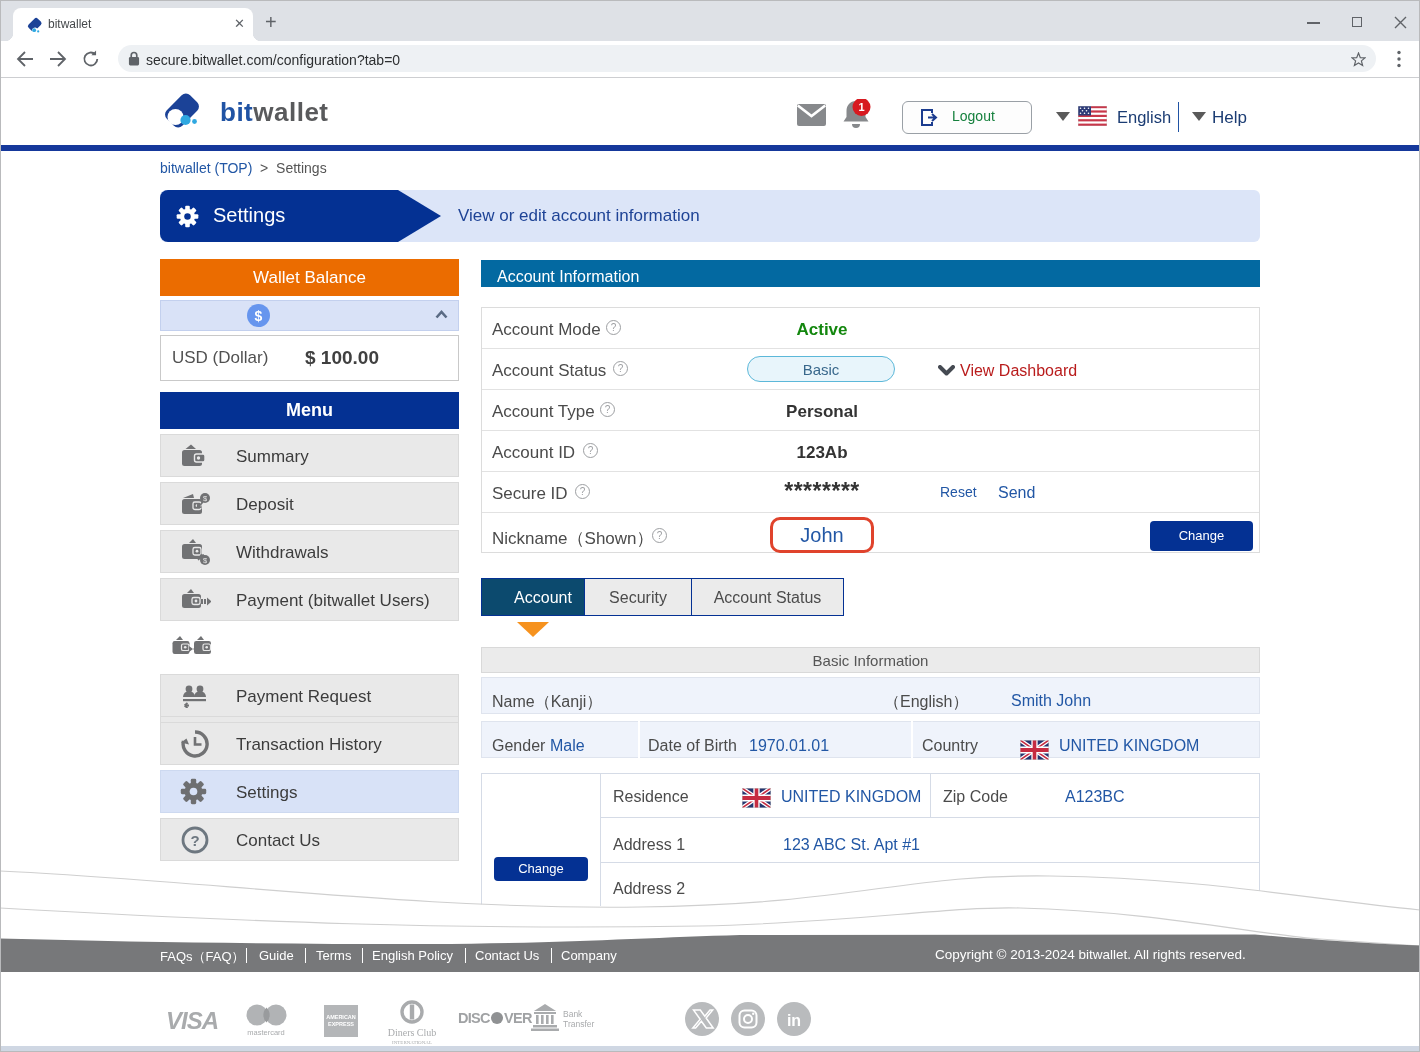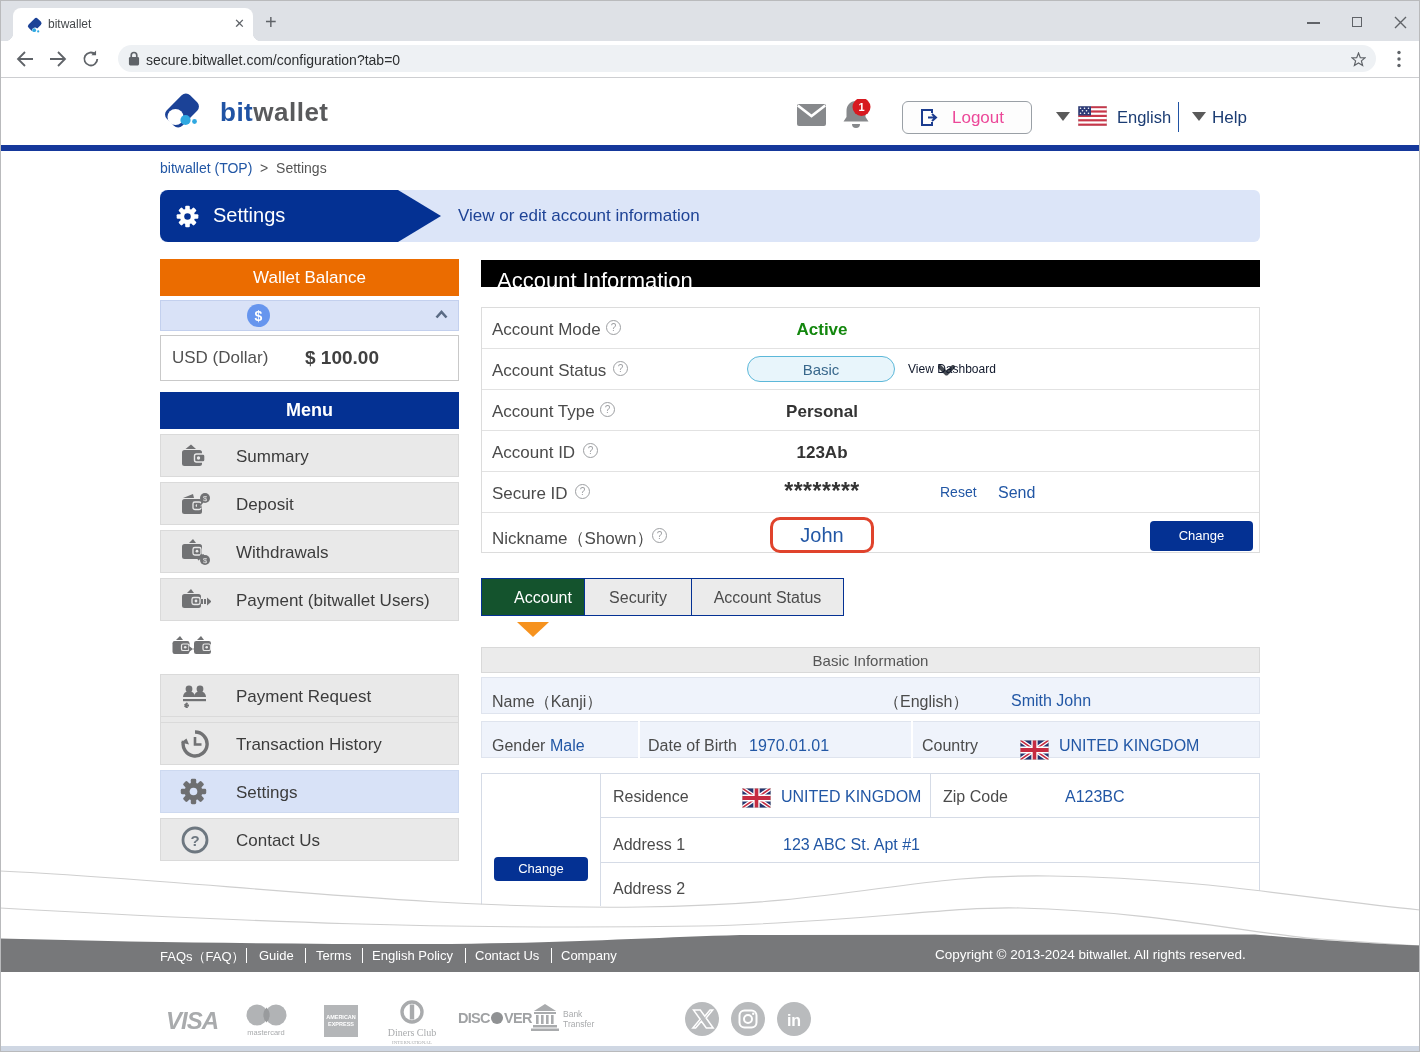--- a/index.html
+++ b/index.html
@@ -30,27 +30,27 @@
   #bannersub { left:458px; top:206px; color:#1e4396; font-size:17px; }
   
   .side { left:160px; width:299px; }
   #wbal { top:259px; height:37px; background:#eb6c00; color:#fff; font-size:17px; text-align:center; line-height:37px; }
   #fiat { top:300px; height:31px; background:#d9e2f7; border:1px solid #c3d0ee; color:#4d4f52; font-size:18px; }
   #usd { top:335px; height:46px; background:#fff; border:1px solid #c9c9c9; font-size:17px; color:#515151; }
   #menuhdr { top:392px; height:37px; background:#043193; color:#fff; text-align:center; line-height:37px; font-size:18px; font-weight:bold; }
   .mitem { left:160px; width:299px; height:43px; background:#e9e9e9; border:1px solid #dadada; font-size:17px; color:#3c3c3c; }
   .mitem .lbl { position:absolute; left:75px; top:12px; }
   .mactive { background:#d8e2f7; border-color:#cdd9f0; }
-  #accthdr { left:481px; top:260px; width:779px; height:27px; background:#000000; color:#fff; font-size:22px; }
+  #accthdr { left:481px; top:260px; width:779px; height:27px; background:#0369a1; color:#fff; font-size:16px; }
   .albl { position:absolute; left:11px; font-size:17px; color:#4b4b4b; }
   .qmark { position:absolute; top:0; width:15px; height:15px; border:1px solid #9d9fa2; border-radius:50%; color:#9d9fa2; font-size:10px; text-align:center; line-height:14px; }
   .btnblue { background:#043193; color:#fff; border-radius:4px; font-size:13px; text-align:center; }
   
   .tab { position:absolute; top:578px; height:38px; border:1px solid #043193; background:#ebebeb; color:#4b4b4b; font-size:16px; text-align:center; line-height:37px; }
-  .tabactive { background:#14532d; color:#fff;padding-left:20px; }
+  .tabactive { background:#0c4a6e; color:#fff;padding-left:20px; }
   
   .birow { left:481px; width:779px; background:#eff3fb; }
   .bitext { font-size:16px; color:#4b4b4b; }
   .bival { color:#2257a5; font-size:16px; }
 </style>
 </head>
 <body>
 <svg width="0" height="0" style="position:absolute;">
   <defs>
     <symbol id="uk" viewBox="0 0 60 38">
@@ -138,21 +138,21 @@
   <path d="M18 2 C12 2 8.5 6.5 8.5 12 L8.5 18 L5.5 22.5 L30.5 22.5 L27.5 18 L27.5 12 C27.5 6.5 24 2 18 2 Z" fill="#87898c"></path>
   <circle cx="23.5" cy="8" r="9" fill="#d71920"></circle>
   <text x="23.5" y="12" font-size="11" font-weight="bold" fill="#fff" text-anchor="middle">1</text>
 </svg>
 
 <div class="abs" id="logoutbtn"></div>
 <svg class="abs" style="left:920px;top:108px;" width="19" height="19" viewBox="0 0 19 19">
   <path d="M1 1 h12 v4 h-2 v-2 h-8 v13 h8 v-2 h2 v4 h-12 z" fill="#1b3c8f"></path>
   <path d="M8 9.5 h7 M12 6 l4 3.5 l-4 3.5" fill="none" stroke="#1b3c8f" stroke-width="2"></path>
 </svg>
-<div class="abs" style="left:952px;top:108px;font-size:17px;color:#ec4899;text-align:right;">Logout</div>
+<div class="abs" style="left:952px;top:108px;font-size:14px;color:#15803d;text-align:right;">Logout</div>
 
 <div class="abs" style="left:1056px;top:112px;width:0;height:0;border-left:7px solid transparent;border-right:7px solid transparent;border-top:9px solid #5a5a5a;"></div>
 <svg class="abs" style="left:1078px;top:106px;" width="29" height="20" viewBox="0 0 29 20">
   <rect width="29" height="20" fill="#fff" stroke="#b04" stroke-width="0"></rect>
   <g fill="#c8374a">
     <rect y="0" width="29" height="2.2"></rect>
       <rect y="4.4" width="29" height="2.2"></rect>
       <rect y="8.8" width="29" height="2.2"></rect>
       <rect y="13.2" width="29" height="2.2"></rect>
       <rect y="17.6" width="29" height="2.4"></rect>
@@ -340,21 +340,21 @@
 <div class="abs albl" style="left:492px;top:320px;">Account Mode</div>
 <div class="abs qmark" style="left:606px;top:320px;">?</div>
 <div class="abs" style="left:742px;top:320px;width:160px;text-align:center;font-size:17px;font-weight:bold;color:#13870e;">Active</div>
 
 <div class="abs albl" style="left:492px;top:361px;">Account Status</div>
 <div class="abs qmark" style="left:613px;top:361px;">?</div>
 <div class="abs" style="left:747px;top:356px;width:148px;height:26px;background:#e8f5fb;border:1px solid #5cb8d9;border-radius:13px;text-align:center;line-height:25px;font-size:15px;color:#39688c;">Basic</div>
 <svg class="abs" style="left:938px;top:365px;" width="17" height="11" viewBox="0 0 17 11">
     <path d="M2 2 L8.5 8.5 L15 2" fill="none" stroke="#454a52" stroke-width="4" stroke-linecap="round" stroke-linejoin="round"></path>
   </svg>
-<div class="abs" style="left:908px;top:362px;font-size:12px;color:#0f172a;">View Dashboard</div>
+<div class="abs" style="left:960px;top:362px;font-size:16px;color:#b91c1c;">View Dashboard</div>
 
 <div class="abs albl" style="left:492px;top:402px;">Account Type</div>
 <div class="abs qmark" style="left:600px;top:402px;">?</div>
 <div class="abs" style="left:742px;top:402px;width:160px;text-align:center;font-size:17px;font-weight:bold;color:#333;">Personal</div>
 
 <div class="abs albl" style="left:492px;top:443px;">Account ID</div>
 <div class="abs qmark" style="left:583px;top:443px;">?</div>
 <div class="abs" style="left:742px;top:443px;width:160px;text-align:center;font-size:17px;font-weight:bold;color:#333;">123Ab</div>
 
 <div class="abs albl" style="left:492px;top:484px;">Secure ID</div>

